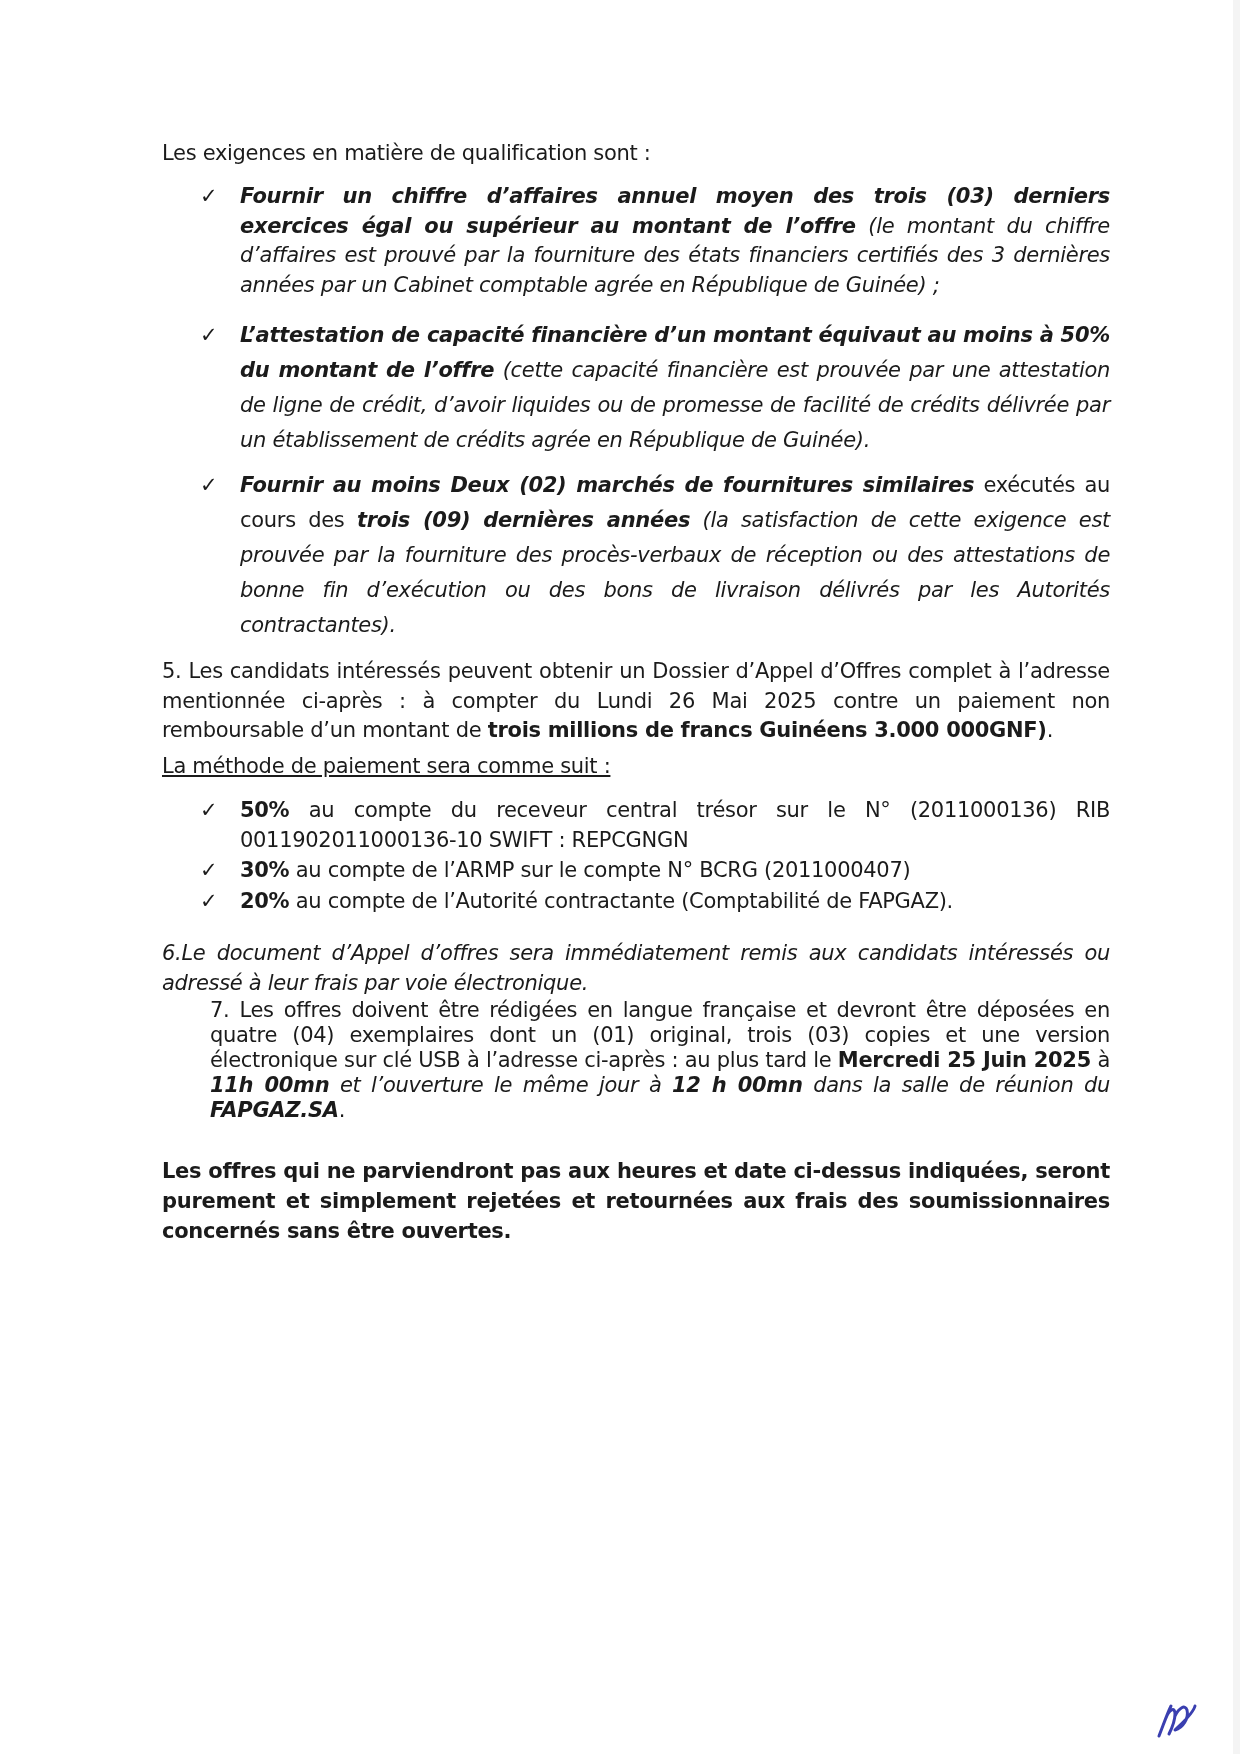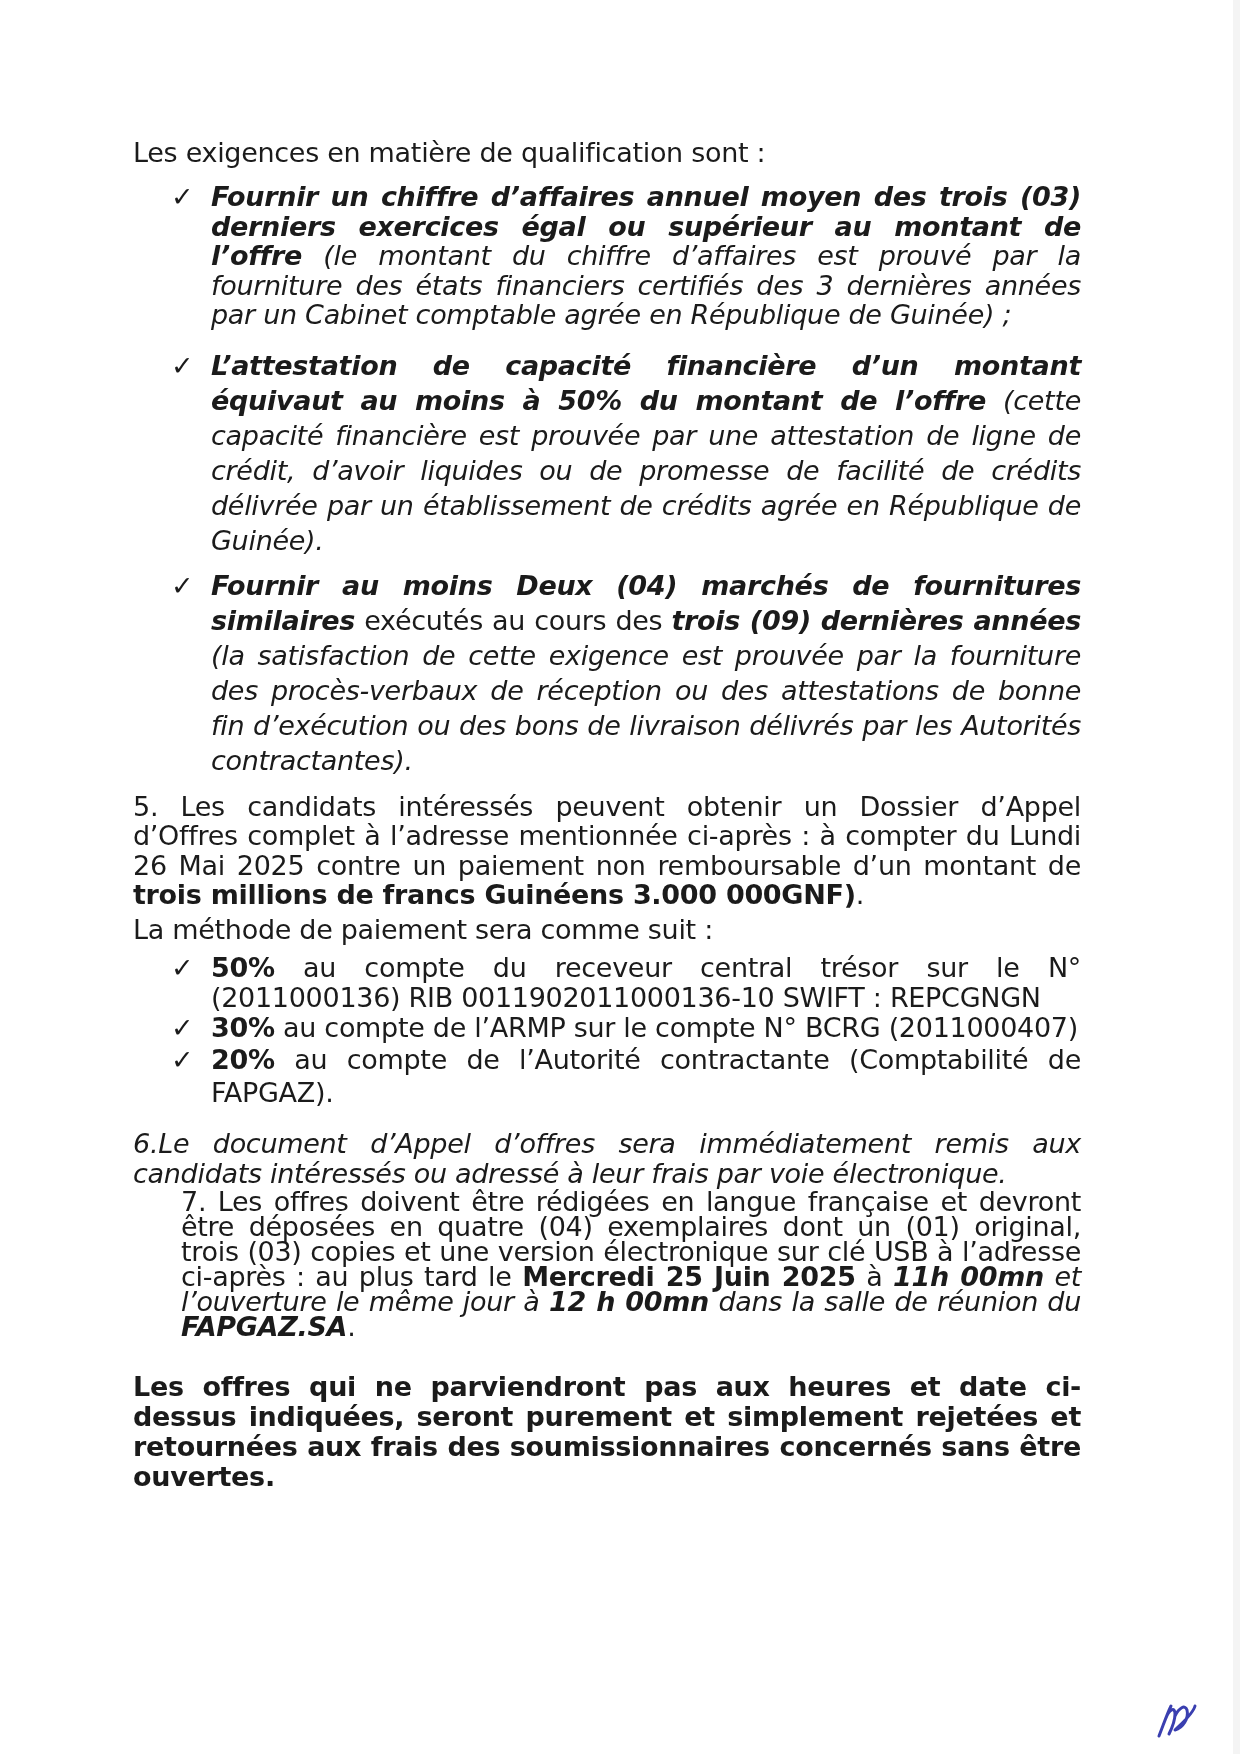--- a/index.html
+++ b/index.html
@@ -9,38 +9,38 @@
       position: relative;
       overflow: hidden;
       font-family: "DejaVu Sans", "Liberation Sans", sans-serif;
       color: #1b1b1b;
     }
     .page-edge {
       position: absolute; right: 0; top: 0; width: 7px; height: 1754px;
       background: #f4f4f4;
     }
     .content {
-      position: absolute; left: 133px; top: 138px; width: 948px;
-      font-size: 27px; letter-spacing: -0.3px;
+      position: absolute; left: 162px; top: 138px; width: 948px;
+      font-size: 21px; letter-spacing: -0.3px;
     }
     p { margin: 0; }
     .just { text-align: justify; }
     .intro { line-height: 30px; margin-bottom: 14px; }
     ul.checks { list-style: none; margin: 0; padding: 0 0 0 38px; }
     ul.checks li { position: relative; padding-left: 40px; }
     ul.checks li .check {
       position: absolute; left: 0; top: 0; font-style: normal; font-weight: normal;
     }
     .q1 { line-height: 29.5px; margin-bottom: 18px; }
     .q2 { line-height: 35px; margin-bottom: 10px; }
     .q3 { line-height: 35px; margin-bottom: 14px; }
     b { font-weight: bold; }
     i { font-style: italic; }
     .p5 { line-height: 29.5px; margin-bottom: 5px; }
-    .pay-intro { line-height: 30px; margin-bottom: 8px; }
+    .pay-intro { line-height: 30px; margin-bottom: 14px; text-decoration: underline; }
     .pay li { line-height: 30px; }
     .pay .last { line-height: 33px; }
     .p6 { margin-top: 20px; line-height: 30px; font-style: italic; }
     .p7 { line-height: 25px; margin-left: 48px; }
     .p8 { margin-top: 33px; line-height: 30px; font-weight: bold; }
     .initials {
       position: absolute; left: 1153px; top: 1700px; width: 46px; height: 40px;
     }
   </style>
 </head>
@@ -55,21 +55,21 @@
     <li class="q1 just">
       <span class="check">✓</span>
       <b><i>Fournir un chiffre d’affaires annuel moyen des trois (03) derniers exercices égal ou supérieur au montant de l’offre</i></b><i> (le montant du chiffre d’affaires est prouvé par la fourniture des états financiers certifiés des 3 dernières années par un Cabinet comptable agrée en République de Guinée) ;</i>
     </li>
     <li class="q2 just">
       <span class="check">✓</span>
       <b><i>L’attestation de capacité financière d’un montant équivaut au moins à 50% du montant de l’offre</i></b><i> (cette capacité financière est prouvée par une attestation de ligne de crédit, d’avoir liquides ou de promesse de facilité de crédits délivrée par un établissement de crédits agrée en République de Guinée).</i>
     </li>
     <li class="q3 just">
       <span class="check">✓</span>
-      <b><i>Fournir au moins Deux (04) marchés de fournitures similaires</i></b><span> exécutés au cours des </span><b><i>trois (09) dernières années</i></b><i> (la satisfaction de cette exigence est prouvée par la fourniture des procès-verbaux de réception ou des attestations de bonne fin d’exécution ou des bons de livraison délivrés par les Autorités contractantes).</i>
+      <b><i>Fournir au moins Deux (02) marchés de fournitures similaires</i></b><span> exécutés au cours des </span><b><i>trois (09) dernières années</i></b><i> (la satisfaction de cette exigence est prouvée par la fourniture des procès-verbaux de réception ou des attestations de bonne fin d’exécution ou des bons de livraison délivrés par les Autorités contractantes).</i>
     </li>
   </ul>
 
   <p class="p5 just">
     <span>5. Les candidats intéressés peuvent obtenir un Dossier d’Appel d’Offres complet à l’adresse mentionnée ci-après : à compter du Lundi 26 Mai 2025 contre un paiement non remboursable d’un montant de </span><b>trois millions de francs Guinéens 3.000 000GNF)</b><span>.</span>
   </p>
 
   <p class="pay-intro">La méthode de paiement sera comme suit :</p>
 
   <ul class="checks pay">

